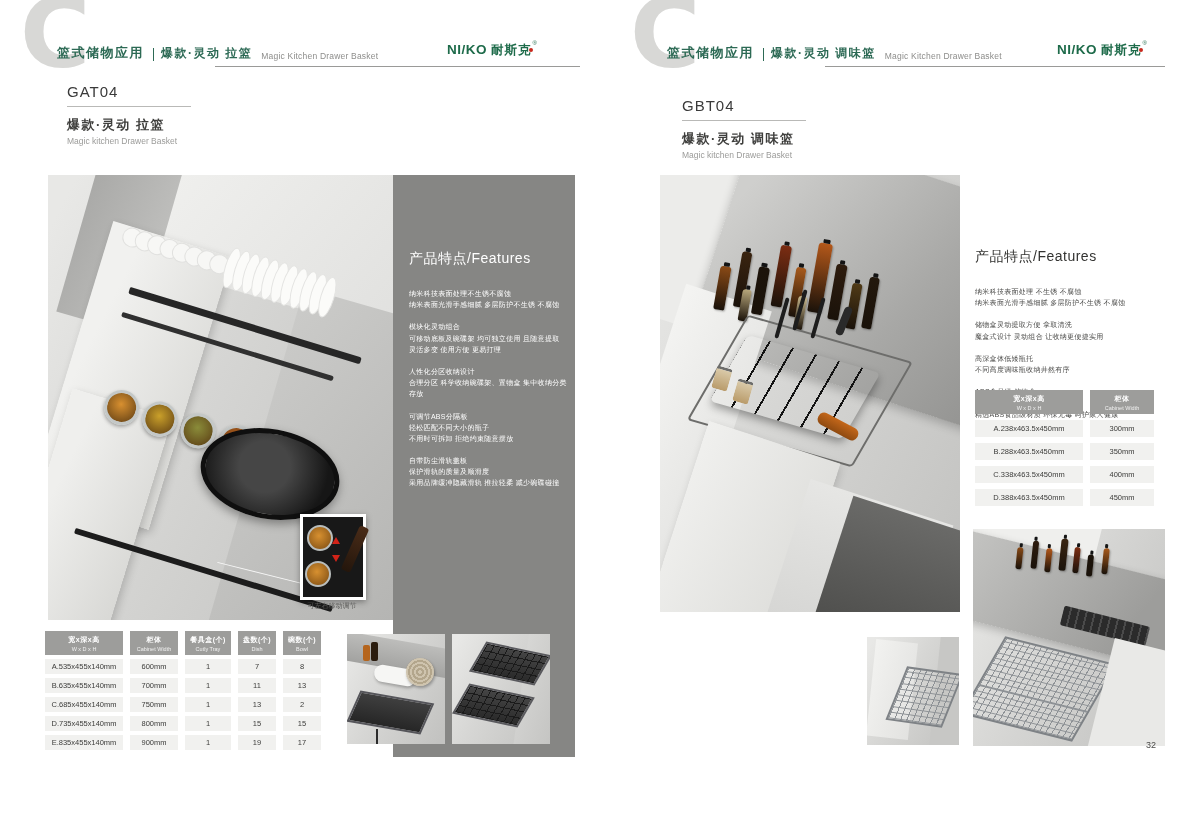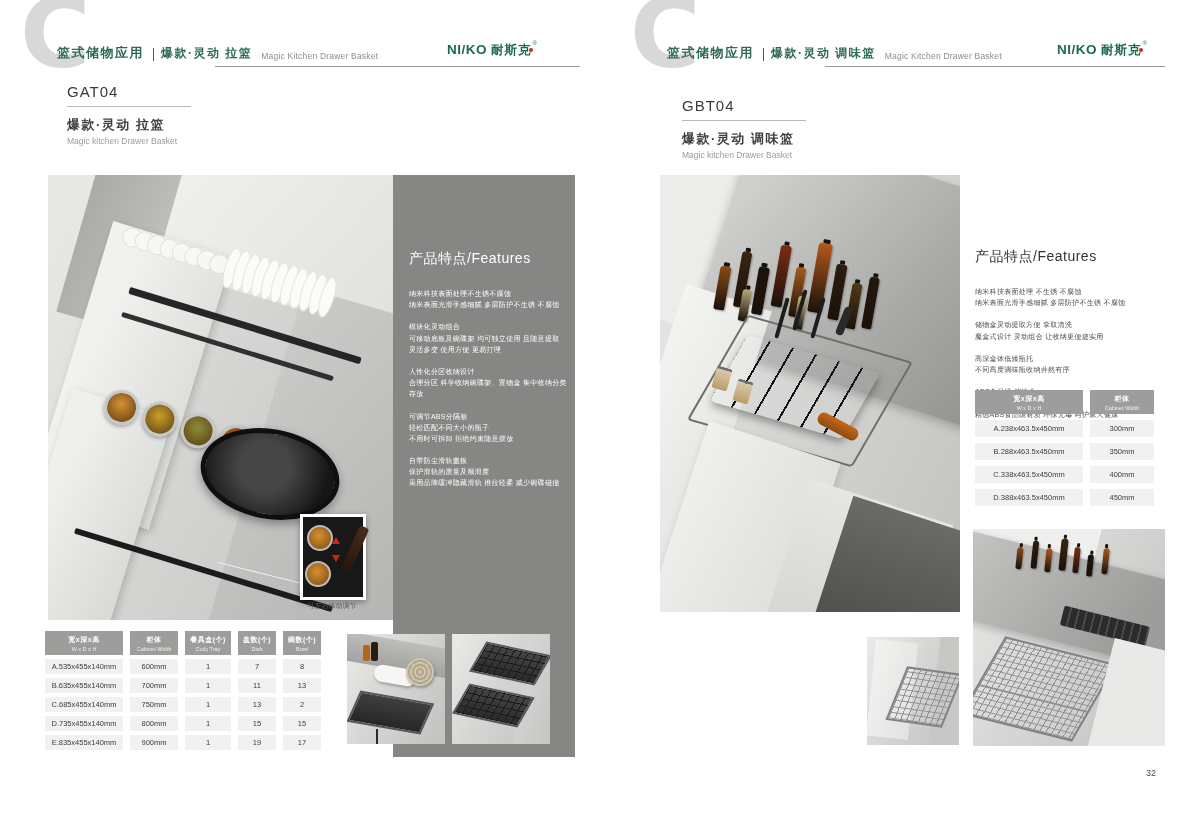--- a/index.html
+++ b/index.html
@@ -459,14 +459,14 @@
         <span class="bottle" style="left: 38%; top: 12%; width: 7px; height: 32px; background: linear-gradient(rgb(58, 36, 16), rgb(26, 18, 10));"></span>
         <span class="bottle" style="left: 48%; top: 20%; width: 6px; height: 26px; background: linear-gradient(rgb(124, 45, 18), rgb(26, 18, 10));"></span>
         <span class="bottle" style="left: 58%; top: 26%; width: 6px; height: 22px; background: linear-gradient(rgb(28, 19, 10), rgb(26, 18, 10));"></span>
         <span class="bottle" style="left: 68%; top: 18%; width: 6px; height: 26px; background: linear-gradient(rgb(168, 90, 28), rgb(26, 18, 10));"></span>
       </div>
     <div class="shape bp-cutlery"></div>
     <div class="shape bp-basket wire"></div>
     <div class="shape bp-panel"></div>
   </div>
 
-  <div class="pageno" style="left:1146px;top:768px;">32</div>
+  <div class="pageno" style="left:1146px;top:740px;">32</div>
 </div>
 
 </body></html>

